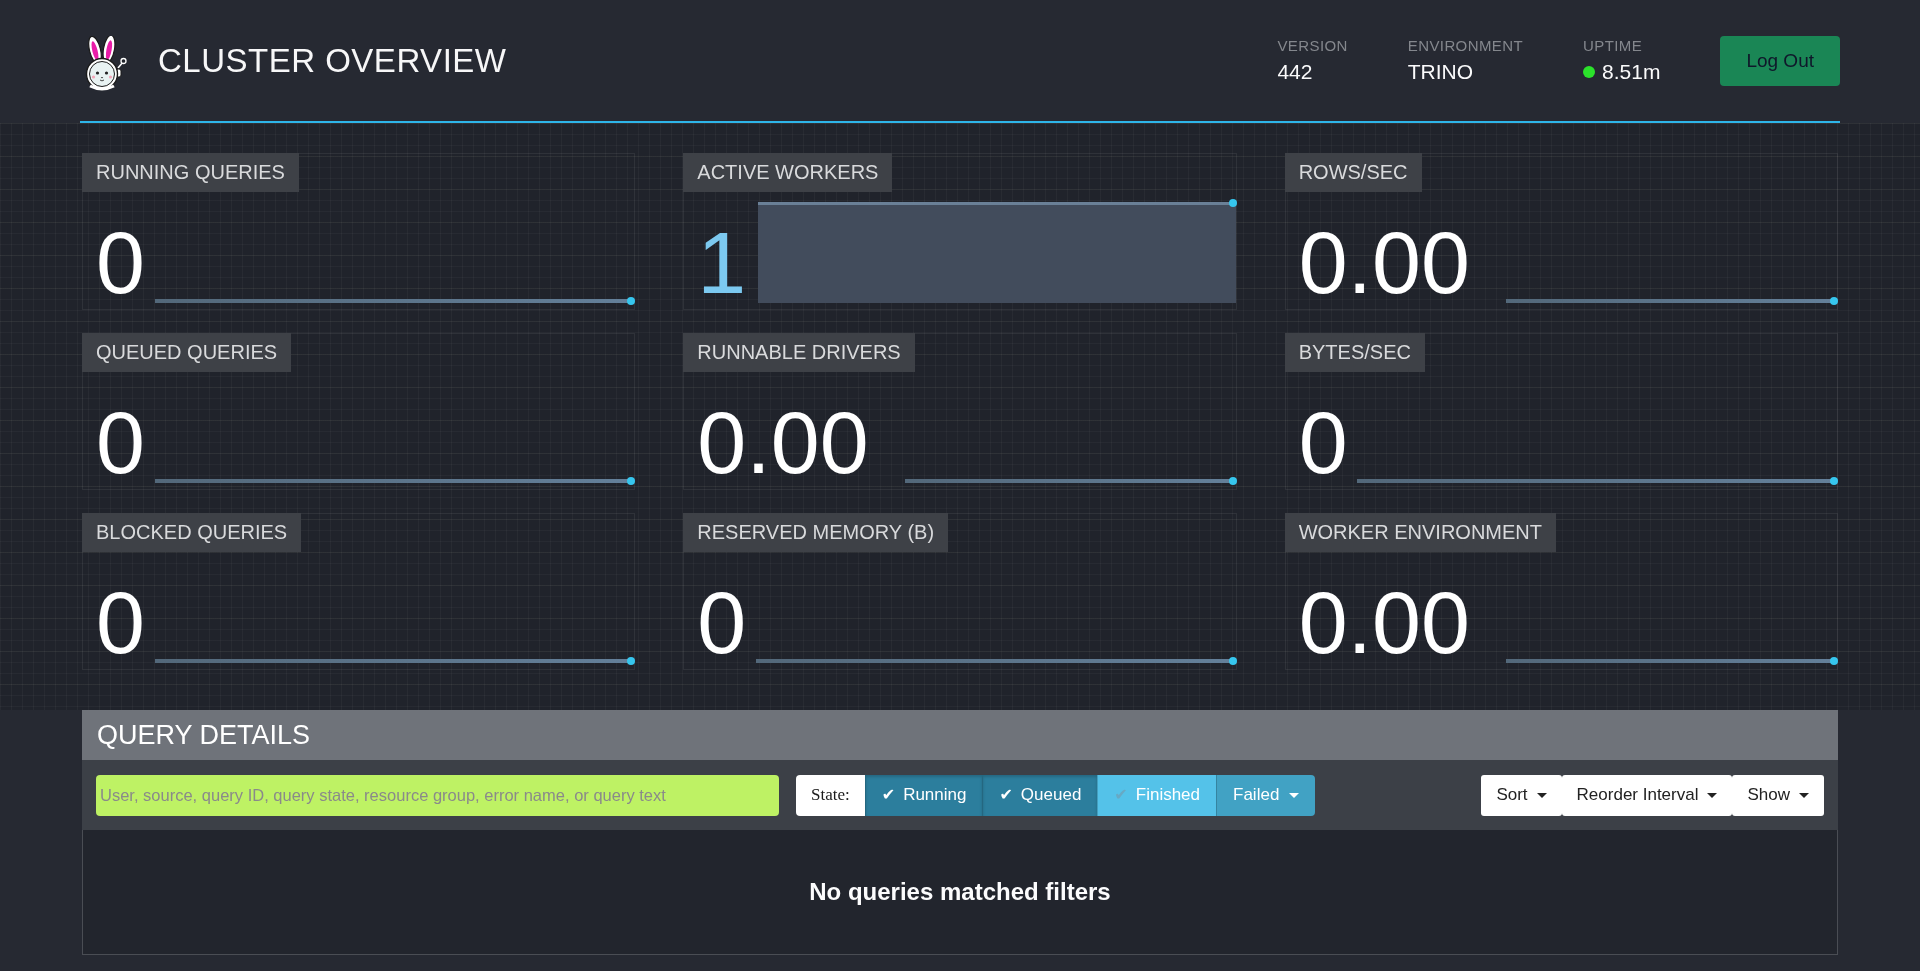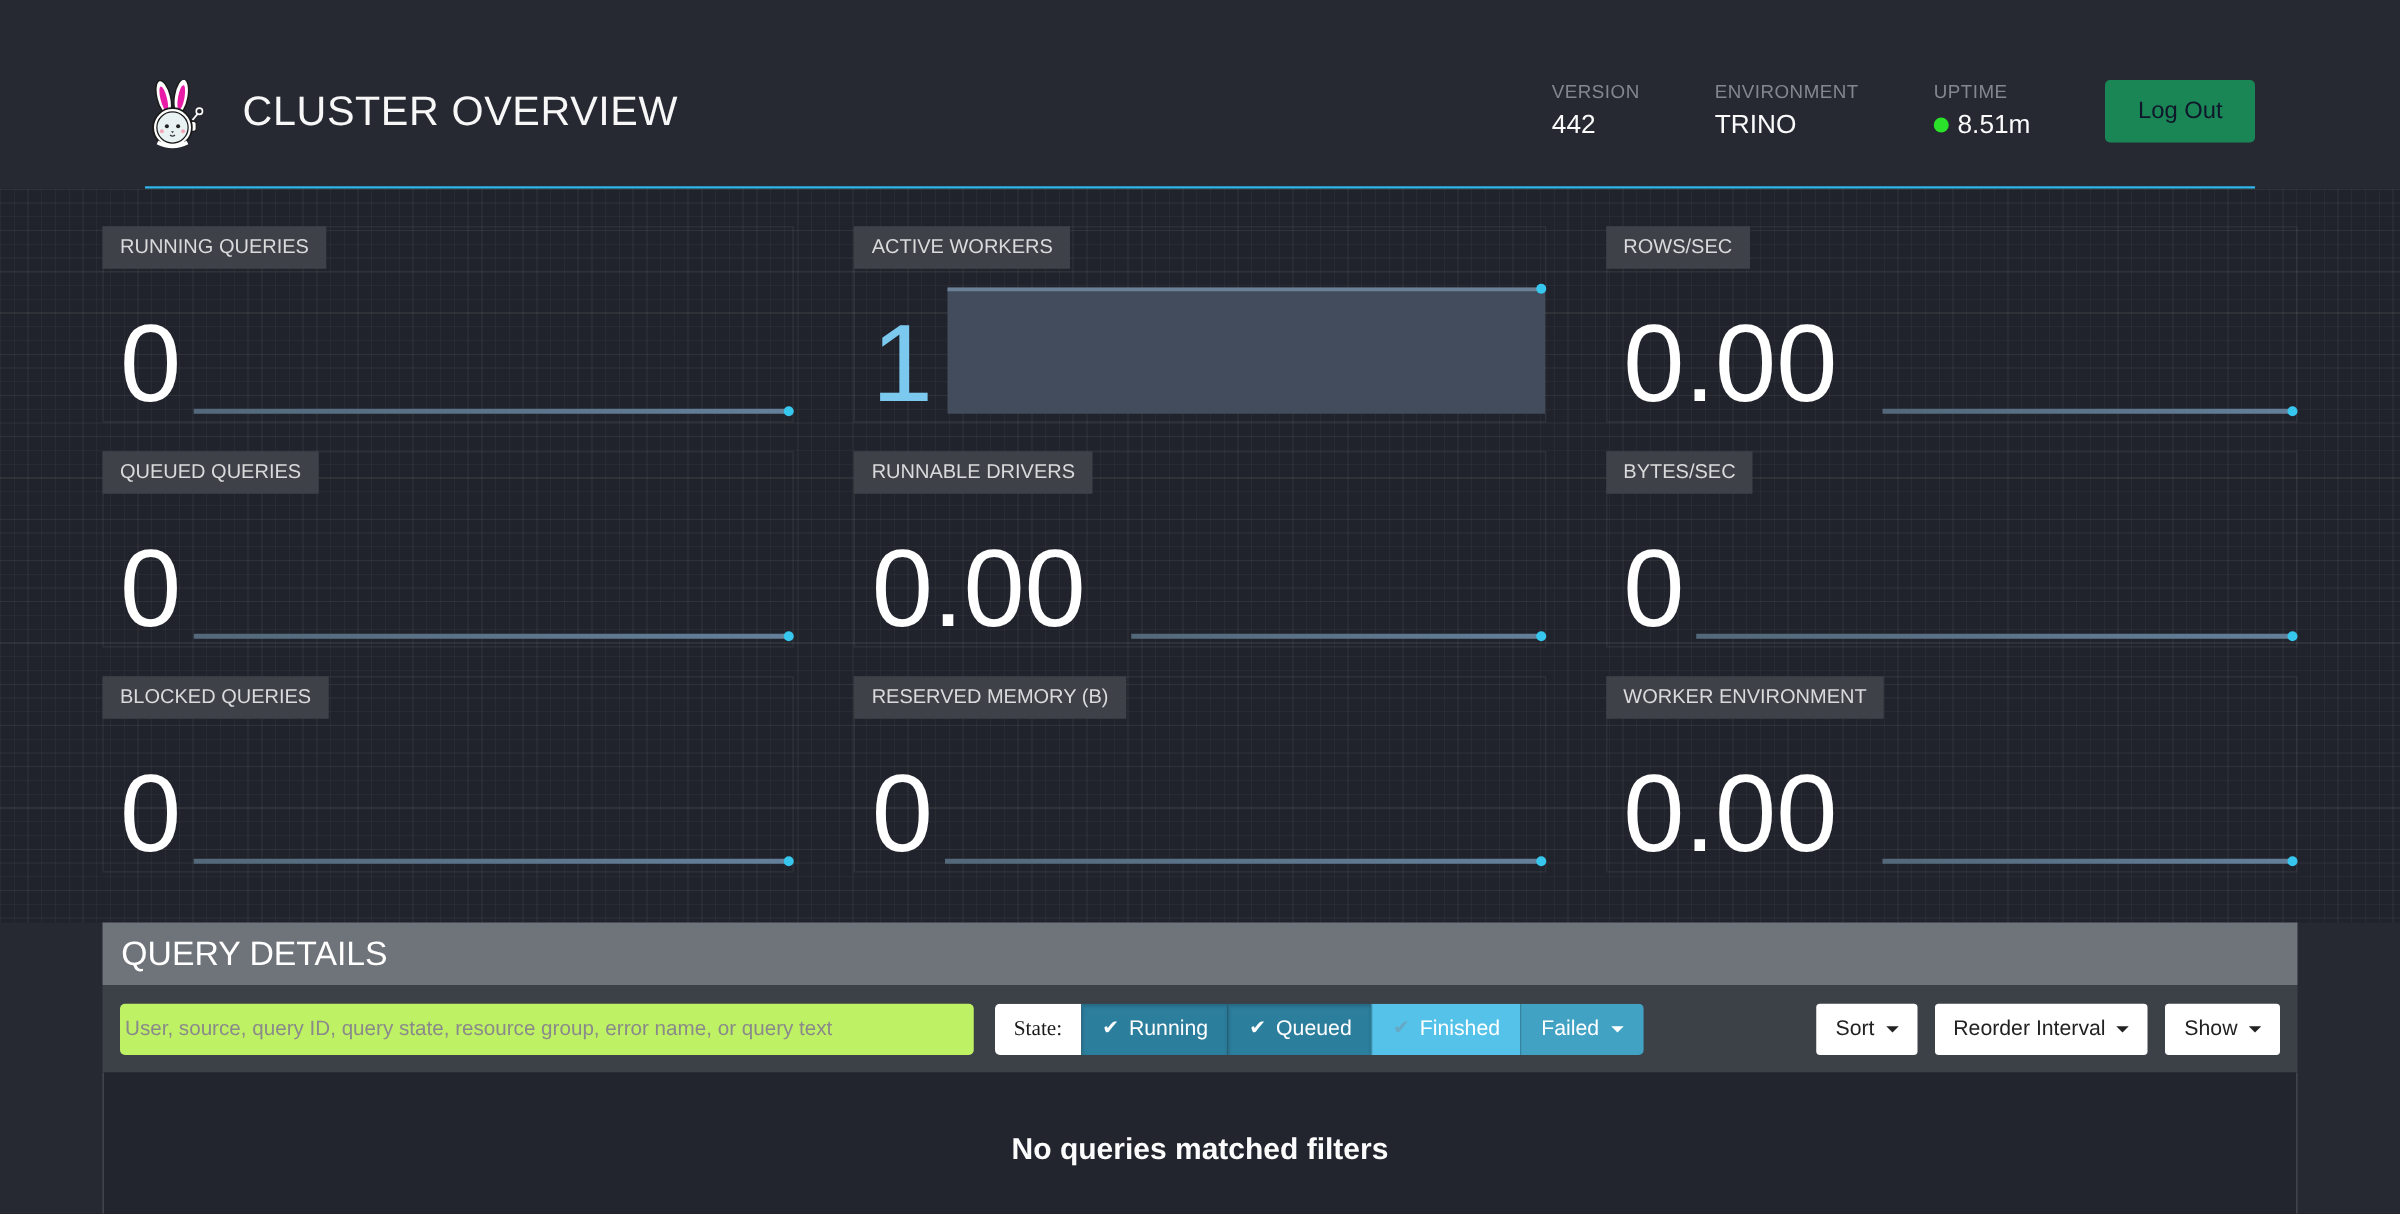--- a/index.html
+++ b/index.html
@@ -3,21 +3,21 @@
 <meta charset="utf-8">
 <style>
   * { margin:0; padding:0; box-sizing:border-box; }
   html,body { width:1920px; height:971px; }
   body {
     font-family:"Liberation Sans","DejaVu Sans",sans-serif;
     background:#262932; color:#fff; overflow:hidden;
   }
 
   
-  .header { height:123px; padding:0 116px;margin-top:28px; }
+  .header { height:123px; padding:0 80px; }
   .header-inner {
     height:100%; display:flex; align-items:center;
     border-bottom:2px solid #2eb5e9;
   }
   .logo { width:48px; height:56px; margin-top:6px; flex:0 0 auto; }
   .page-title { font-size:33px; font-weight:400; letter-spacing:0.5px; color:#f7f7f8; margin-left:30px; }
   .header-right { margin-left:auto; display:flex; align-items:center; }
   .info-block { margin-right:60px; }
   .info-label { font-size:15px; color:#84878d; letter-spacing:0.4px; margin-bottom:6px; }
   .info-value { font-size:21px; color:#fbfbfc; display:flex; align-items:center; }
@@ -40,21 +40,21 @@
   .stats-grid {
     display:grid; grid-template-columns:repeat(3,1fr); column-gap:48px; row-gap:23px;
   }
   .stat-card {
     position:relative; height:157px;
     border:1px solid rgba(255,255,255,0.07);
     display:flex; flex-direction:column; align-items:flex-start;
   }
   .stat-chip {
     display:inline-block; background:#3e4147; color:#d9dadc;
-    font-size:16px; padding:8px 14px; margin:-1px 0 0 -1px;
+    font-size:20px; padding:8px 14px; margin:-1px 0 0 -1px;
   }
   .stat-value {
     font-size:88px; line-height:0.95; font-weight:400; color:#fff;
     padding-left:13px; margin-top:auto; margin-bottom:4px; position:relative; z-index:2;
   }
   .stat-value.highlight { color:#7cc9f0; }
   .sparkline {
     position:absolute; bottom:6px; right:0; height:4px;
     background:linear-gradient(to right,#53687a,#64809a); z-index:1;
   }
@@ -107,21 +107,21 @@
     display:inline-block; width:0; height:0; margin-left:2px;
     border-left:5px solid transparent; border-right:5px solid transparent;
     border-top:5px solid currentColor; vertical-align:middle;
   }
   .toolbar-btn {
     background:#fff; color:#222; border:none; border-radius:3px; height:41px;
     font-size:17px; padding:0 15px; cursor:pointer; font-family:inherit;
     display:flex; align-items:center; gap:7px;
   }
   .tb-sort { margin-left:auto; }
-  .tb-gap { margin-left:14px; }
+  .tb-gap { }
 
   .qd-body {
     background:#22252d; border:1px solid #4a4d54; border-top:none;
     height:125px; text-align:center; padding-top:48px;
   }
   .empty-msg { font-size:24px; font-weight:bold; color:#fcfcfd; }
 </style>
 </head>
 <body>
 

